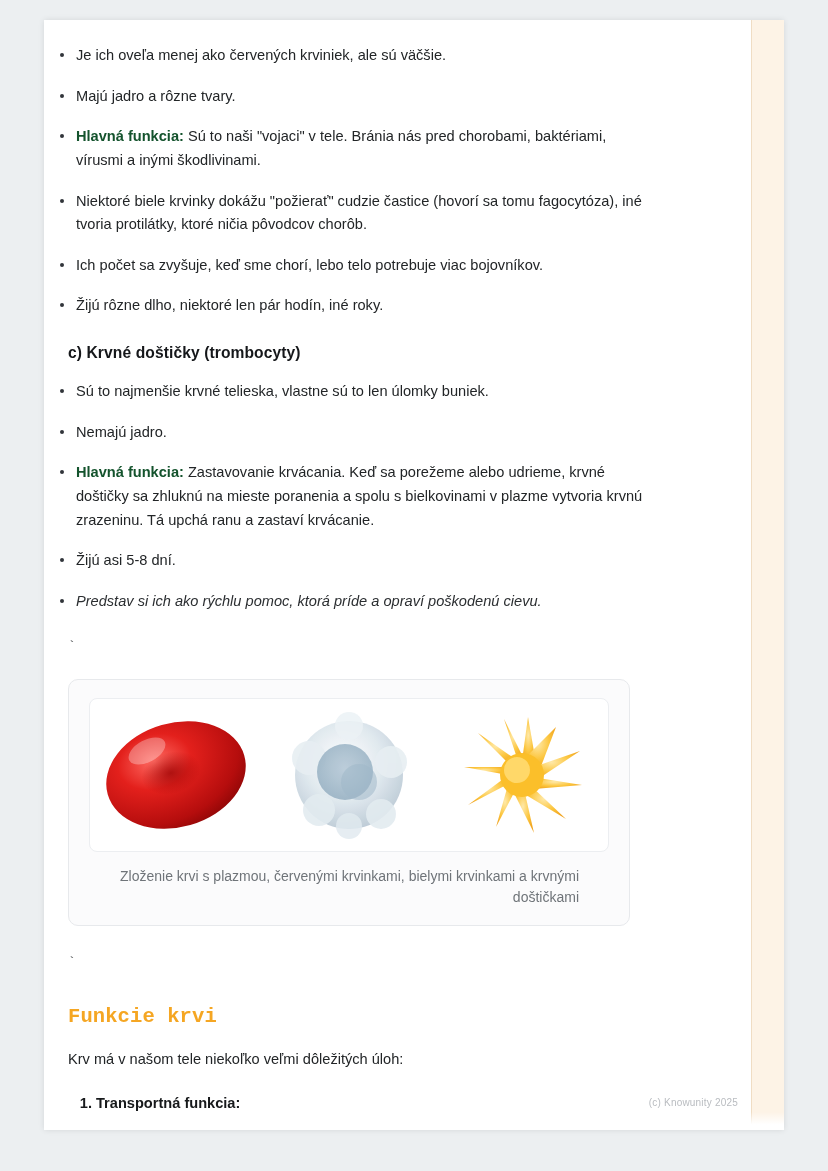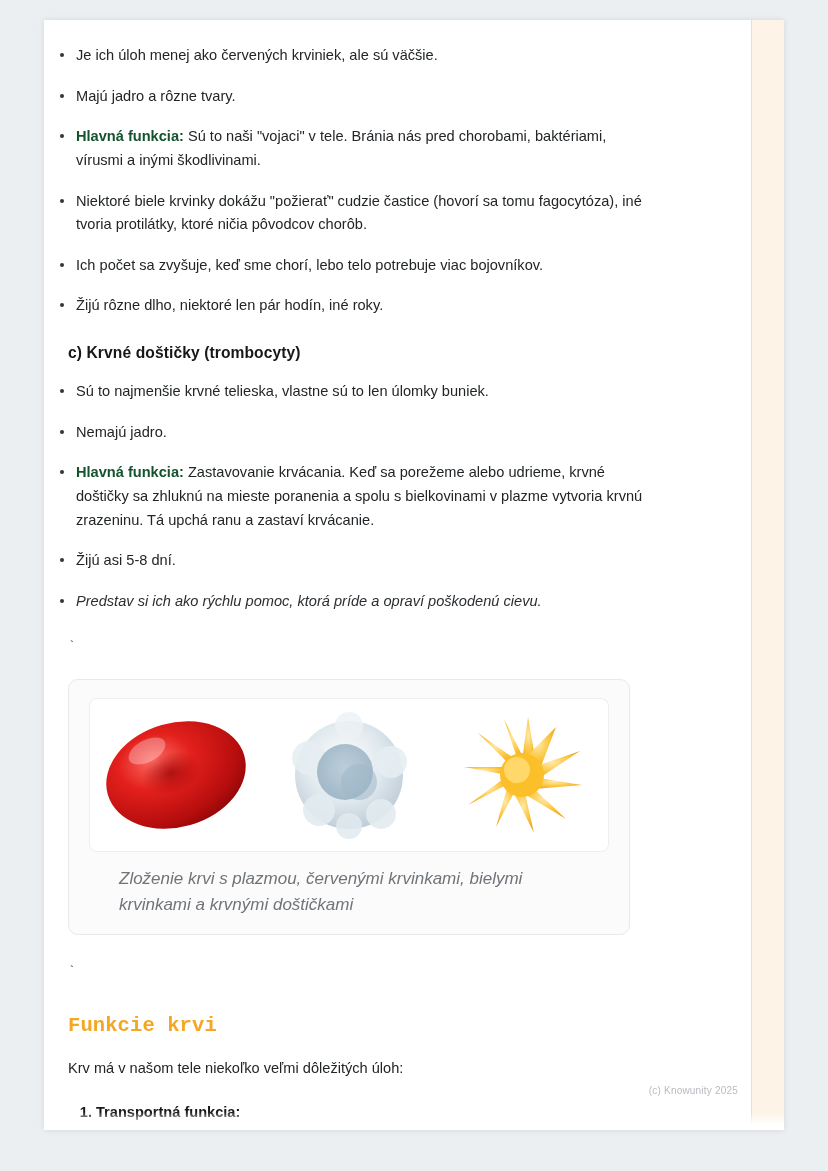--- a/index.html
+++ b/index.html
@@ -109,23 +109,22 @@
   }
   .cell {
     width: 160px;
     height: 140px;
     display: flex;
     align-items: center;
     justify-content: center;
   }
   .caption {
     margin-top: 14px;
-    text-align: left;
-    font-style: italic;
-    font-size: 17px;
+    text-align: right;
+    font-size: 14px;
     line-height: 1.55;
     color: #6f7479;
     padding: 0 30px;
   }
   h2.section-title {
     margin: 36px 0 20px 24px;
     font-size: 20.5px;
     font-weight: bold;
     color: #f5a623;
     letter-spacing: 0.1px;
@@ -167,21 +166,21 @@
     left: 4px;
     top: 9px;
     width: 4px;
     height: 4px;
     border-radius: 50%;
     background: #31353a;
   }
   .watermark {
     position: absolute;
     right: 46px;
-    bottom: 34px;
+    bottom: 22px;
     font-size: 10px;
     color: #b9bcc0;
     letter-spacing: 0.2px;
   }
   .bottom-fade {
     position: absolute;
     left: 0;
     right: 0;
     bottom: 0;
     height: 18px;
@@ -191,21 +190,21 @@
 </head>
 <body>
 
 <div class="page">
 
   <div class="side-band"></div>
 
   <div class="content">
 
     <ul class="bullets" style="margin-top:24px;">
-      <li><span>Je ich úloh menej ako červených krviniek, ale sú väčšie.</span></li>
+      <li><span>Je ich oveľa menej ako červených krviniek, ale sú väčšie.</span></li>
       <li><span>Majú jadro a rôzne tvary.</span></li>
       <li><span class="li-bold">Hlavná funkcia:</span><span> Sú to naši "vojaci" v tele. Bránia nás pred chorobami, baktériami, vírusmi a inými škodlivinami.</span></li>
       <li><span>Niektoré biele krvinky dokážu "požierať" cudzie častice (hovorí sa tomu fagocytóza), iné tvoria protilátky, ktoré ničia pôvodcov chorôb.</span></li>
       <li><span>Ich počet sa zvyšuje, keď sme chorí, lebo telo potrebuje viac bojovníkov.</span></li>
       <li><span>Žijú rôzne dlho, niektoré len pár hodín, iné roky.</span></li>
     </ul>
 
     <h3 class="sub-heading">c) Krvné doštičky (trombocyty)</h3>
 
     <ul class="bullets">

